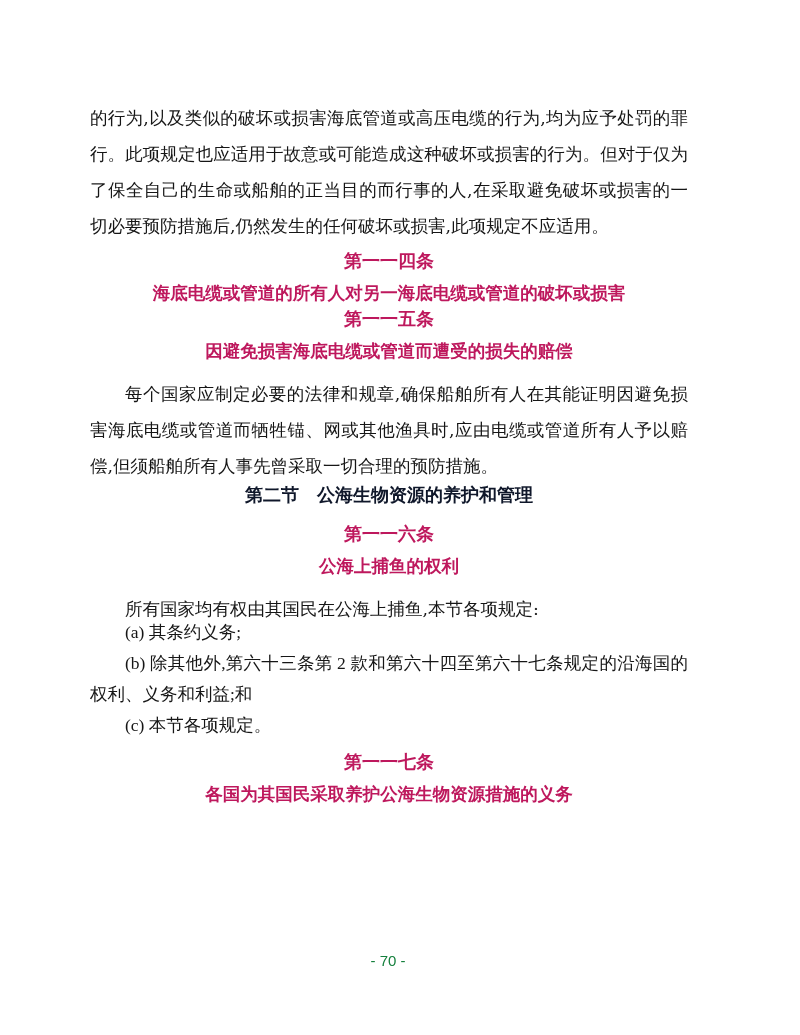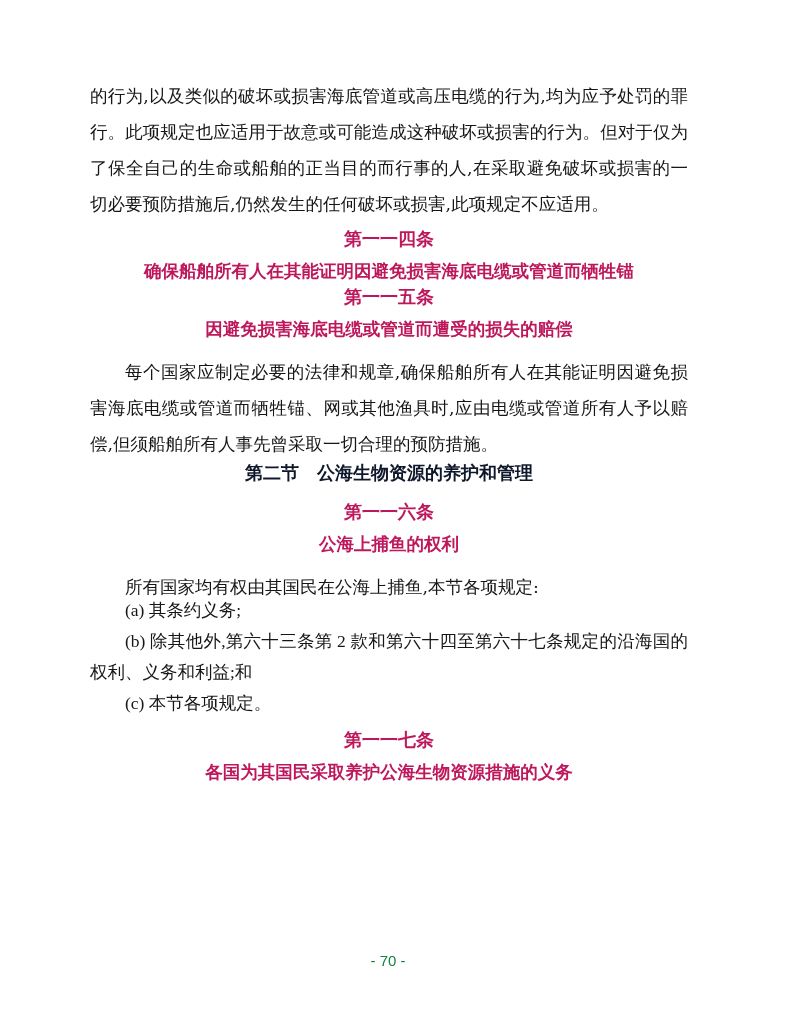--- a/index.html
+++ b/index.html
@@ -6,21 +6,21 @@
     margin: 0;
     padding: 0;
     background: #ffffff;
   }
   .page {
     position: relative;
     width: 776px;
     height: 1035px;
     box-sizing: border-box;
     background: #ffffff;
-    padding: 78px 88px 0 90px;
+    padding: 100px 88px 0 90px;
     font-family: "DejaVu Serif", "Liberation Serif", serif;
     color: #161616;
     overflow: hidden;
   }
   .para {
     margin: 0;
     font-size: 17.5px;
     line-height: 36px;
     text-align: justify;
   }
@@ -56,21 +56,21 @@
   }
 </style>
 </head>
 <body>
 
 <div class="page">
 
   <p class="para">的行为,以及类似的破坏或损害海底管道或高压电缆的行为,均为应予处罚的罪行。此项规定也应适用于故意或可能造成这种破坏或损害的行为。但对于仅为了保全自己的生命或船舶的正当目的而行事的人,在采取避免破坏或损害的一切必要预防措施后,仍然发生的任何破坏或损害,此项规定不应适用。</p>
 
   <p class="hd blue">第一一四条</p>
-  <p class="hd hd-title blue">确保船舶所有人在其能证明因避免损害海底电缆或管道而牺牲锚</p>
+  <p class="hd hd-title blue">海底电缆或管道的所有人对另一海底电缆或管道的破坏或损害</p>
 
   <p class="hd blue mtm8">第一一五条</p>
   <p class="hd hd-title blue">因避免损害海底电缆或管道而遭受的损失的赔偿</p>
   <p class="para indent mt8">每个国家应制定必要的法律和规章,确保船舶所有人在其能证明因避免损害海底电缆或管道而牺牲锚、网或其他渔具时,应由电缆或管道所有人予以赔偿,但须船舶所有人事先曾采取一切合理的预防措施。</p>
 
   <p class="hd black-hd mtm6">第二节　公海生物资源的养护和管理</p>
 
   <p class="hd blue mt6">第一一六条</p>
   <p class="hd hd-title blue">公海上捕鱼的权利</p>
   <p class="para indent mt8">所有国家均有权由其国民在公海上捕鱼,本节各项规定:</p>

